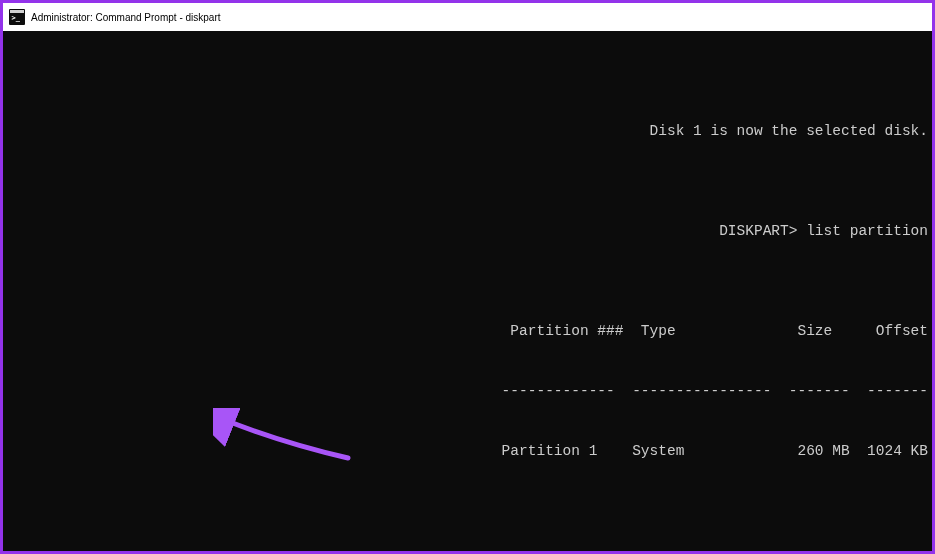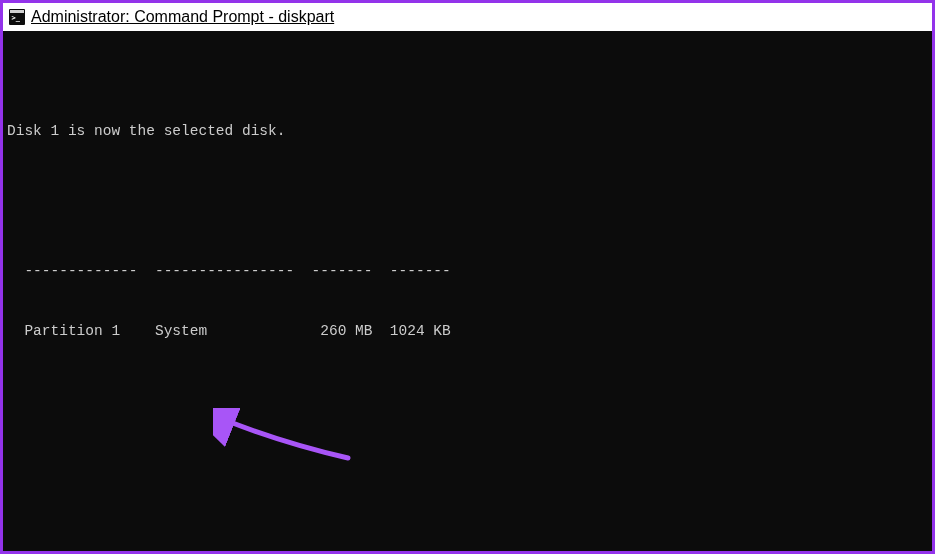--- a/index.html
+++ b/index.html
@@ -36,35 +36,35 @@
       display: flex;
       align-items: center;
       justify-content: center;
     }
     .titlebar-icon svg {
       width: 16px;
       height: 16px;
     }
     .titlebar-text {
       font-family: 'Segoe UI', Tahoma, sans-serif;
-      font-size: 16px;
+      font-size: 10px;
       color: #000;
-      text-decoration: underline;
     }
     .terminal {
       flex: 1;
       background: #0c0c0c;
       color: #cccccc;
       padding: 10px 4px 4px 4px;
       font-size: 14.5px;
       line-height: 20px;
       white-space: pre;
       font-family: 'Consolas', 'Courier New', monospace;
       overflow: hidden;
       position: relative;
+      text-align: right;
     }
     .line {
       white-space: pre;
     }
     .arrow-annotation {
       position: absolute;
       left: 158px;
       top: 357px;
       pointer-events: none;
     }
@@ -80,21 +80,23 @@
         <rect x="1" y="1" width="14" height="3" fill="#d0d0d0"></rect>
         <text x="2.5" y="11" fill="#ffffff" font-size="7" font-family="monospace" font-weight="bold">&gt;_</text>
       </svg>
     </span>
     <span class="titlebar-text">Administrator: Command Prompt - diskpart</span>
   </div>
   <div class="terminal">
     <div class="line"></div>
     <div class="line">Disk 1 is now the selected disk.</div>
     <div class="line"></div>
+    <div class="line">DISKPART&gt; list partition</div>
     <div class="line"></div>
+    <div class="line">  Partition ###  Type              Size     Offset</div>
     <div class="line">  -------------  ----------------  -------  -------</div>
     <div class="line">  Partition 1    System             260 MB  1024 KB</div>
     
     
     <div class="line"></div>
     
     <div class="line"></div>
     
     <div class="line"></div>
     

